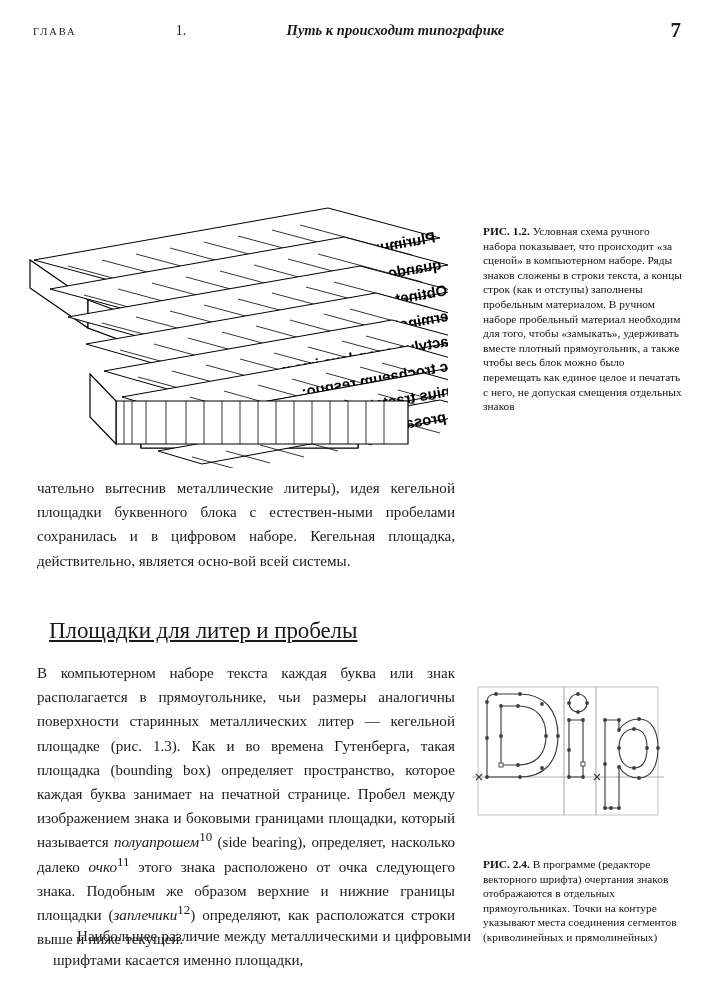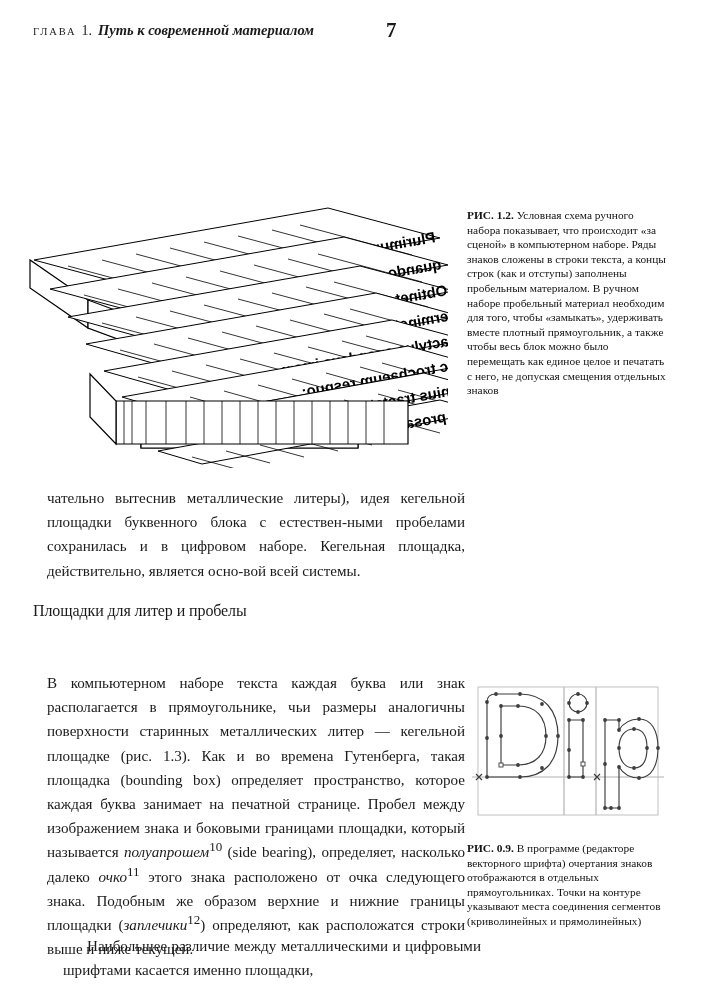--- a/index.html
+++ b/index.html
@@ -24,21 +24,21 @@
 
   
   .runhead {
     position: absolute;
     left: 33px;
     top: 18px;
     width: 648px;
     height: 26px;
     display: flex;
     align-items: baseline;
-    justify-content: flex-start;
+    justify-content: space-between;
   }
   .runhead-chap {
     font-size: 10.5px;
     letter-spacing: 1.9px;
     text-transform: uppercase;
     font-variant: small-caps;
     margin-right: 5px;
     color: #1a1a1a;
   }
   .runhead-num {
@@ -65,34 +65,35 @@
     left: 33px;
     top: 120px;
     width: 418px;
   }
 
   .body-p {
     font-size: 15.1px;
     line-height: 24.2px;
     text-align: justify;
     text-justify: inter-word;
-    margin: 14px;
+    margin: 4px;
     hyphens: manual;
   }
   .body-p + .body-p {
     text-indent: 24px;
   }
 
   .sec-head {
-    font-size: 16px;
+    font-size: 23px;
     font-weight: 400;
-    margin: 0;
+    margin: 16px;
     padding: 0;
     line-height: 1.2;
     letter-spacing: -0.1px;
+    text-decoration: underline;
   }
 
   .ital { }
   sup.fn {
     font-size: 13px;
     vertical-align: super;
     line-height: 0;
     font-style: normal;
   }
 
@@ -109,21 +110,21 @@
   
   .sidecol {
     position: absolute;
     left: 467px;
     width: 200px;
   }
   .cap {
     font-size: 11.4px;
     line-height: 14.6px;
     text-align: left;
-    margin: 0;
+    margin: 16px;
     color: #141414;
   }
   .cap b { font-weight: 700; }
 
   #cap12 { top: 208px; }
   #cap13 { top: 841px; }
 
   
   #fig13 {
     position: absolute;
@@ -135,21 +136,21 @@
   #fig13 svg { display: block; }
 </style>
 </head>
 <body>
 
 <div class="page">
 
   <div class="runhead">
     <span class="runhead-chap">глава</span>
     <span class="runhead-num">1.</span>
-    <span class="runhead-title">Путь к современной материалом</span>
+    <span class="runhead-title">Путь к происходит типографике</span>
     <span class="runhead-page">7</span>
   </div>
 
   <div id="fig12">
     <svg width="420" height="272" viewBox="0 0 420 272" xmlns="http://www.w3.org/2000/svg">
       <defs>
 
         <style>
           .plate-line { fill:#fff; stroke:#000; stroke-width:1; }
           .cellline   { stroke:#000; stroke-width:0.8; fill:none; }
@@ -421,16 +422,16 @@
             <circle cx="166" cy="92" r="1.9"></circle>
           <circle cx="179" cy="72" r="1.9"></circle>
             <circle cx="166" cy="53" r="1.9"></circle>
           <circle cx="143" cy="132" r="1.9"></circle>
         </g>
       </g>
     </svg>
   </div>
 
   <div class="sidecol cap" id="cap13">
-    <b>РИС. 0.9.</b><span> В программе (редакторе векторного шрифта) очертания знаков отображаются в отдельных прямоугольниках. Точки на контуре указывают места соединения сегментов (криволинейных и прямолинейных)</span>
+    <b>РИС. 2.4.</b><span> В программе (редакторе векторного шрифта) очертания знаков отображаются в отдельных прямоугольниках. Точки на контуре указывают места соединения сегментов (криволинейных и прямолинейных)</span>
   </div>
 
 </div>
 
 </body></html>

